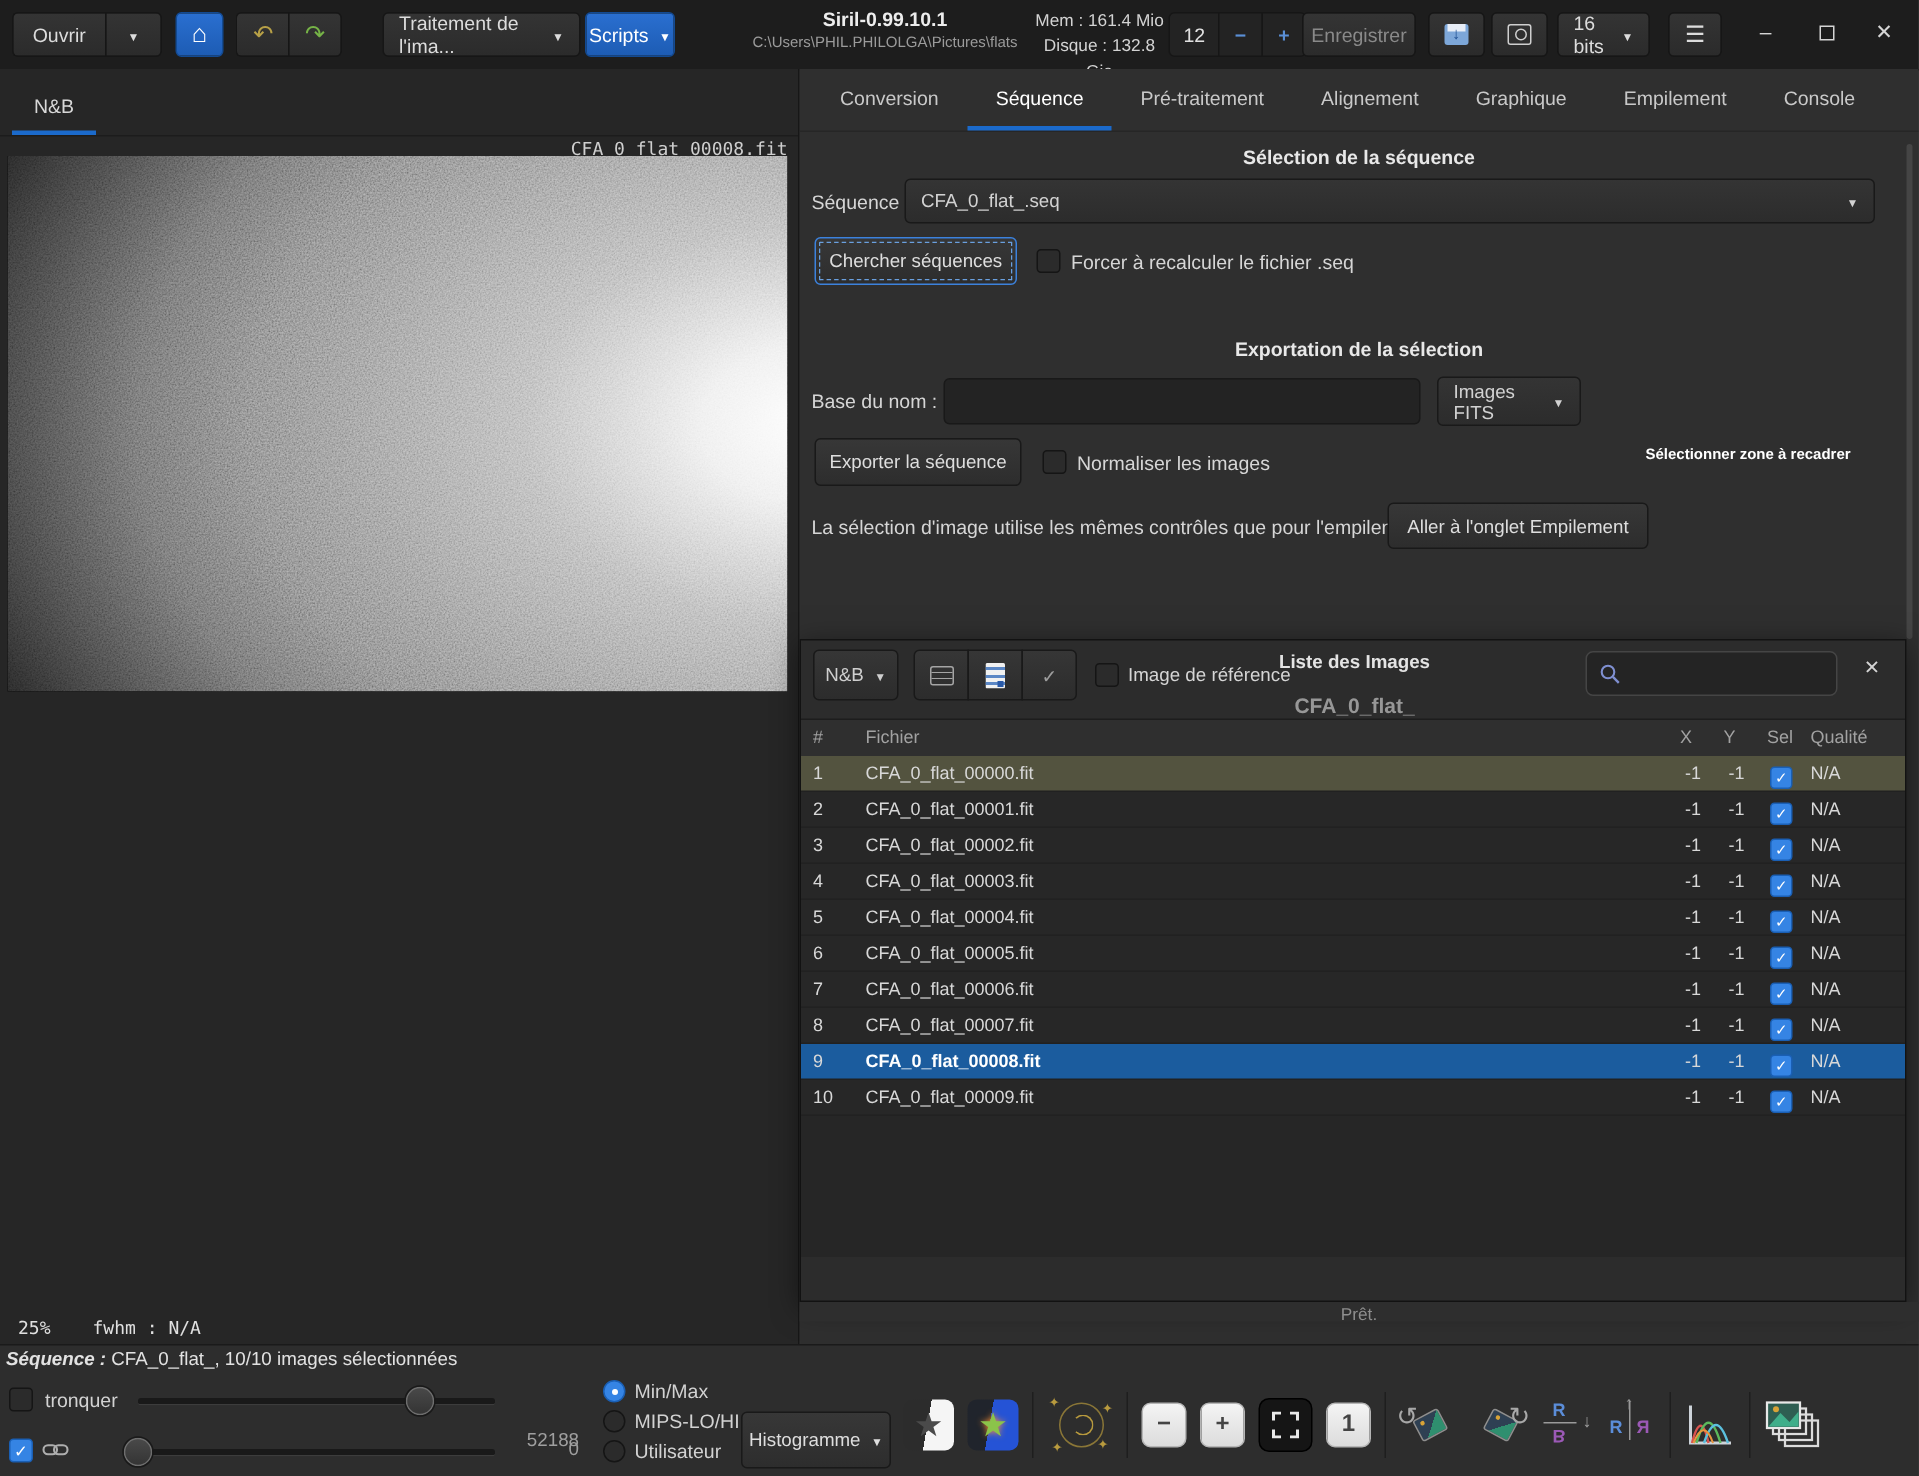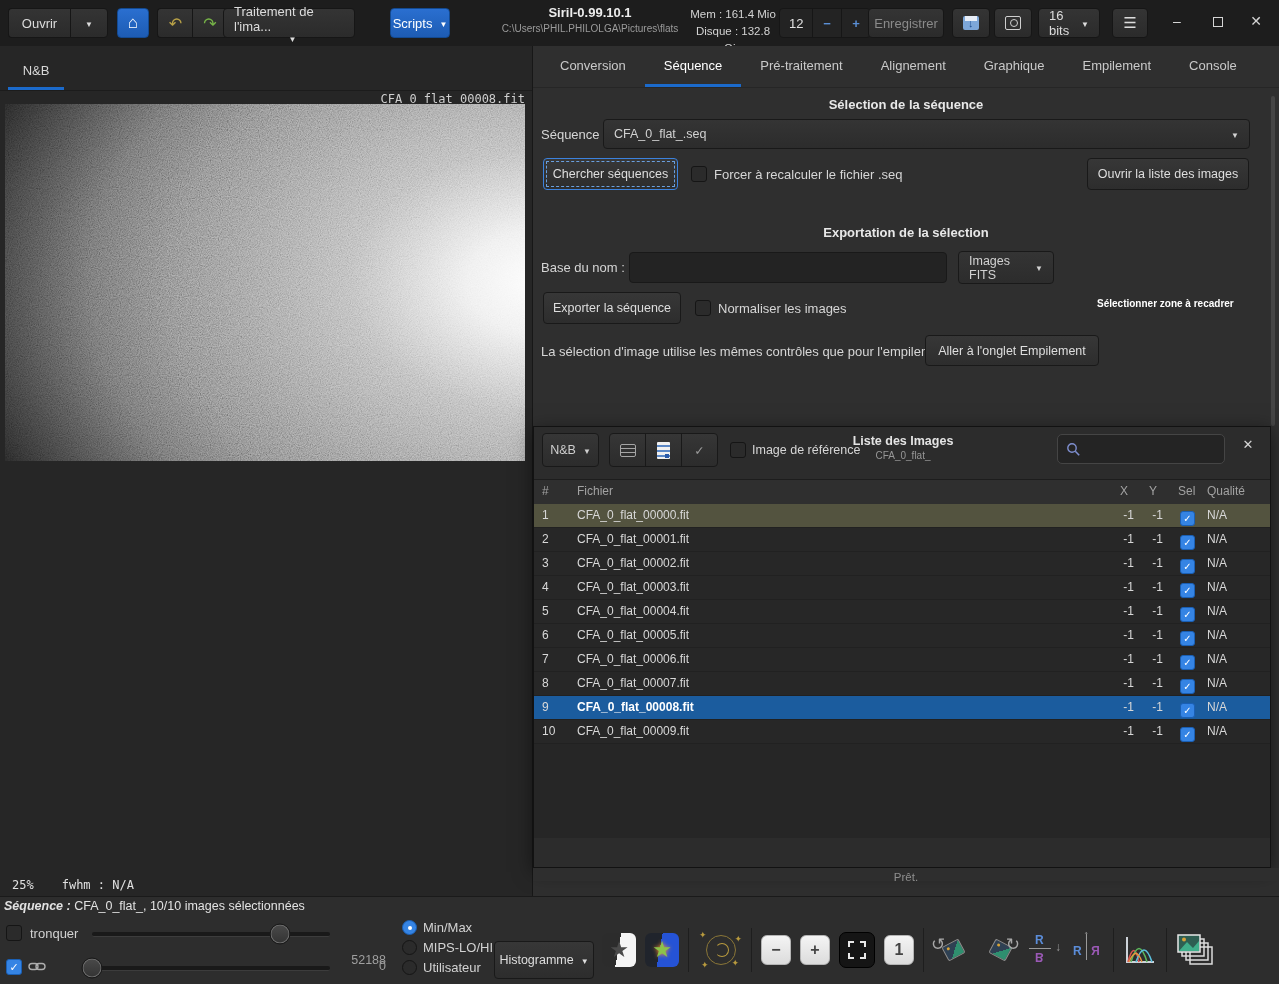--- a/index.html
+++ b/index.html
@@ -51,21 +51,21 @@
   .entry{position:absolute;box-sizing:border-box;background:#232323;border:1px solid #191919;border-radius:4px;}
   .redtxt{position:absolute;color:#ffffff;font-size:10px;font-weight:bold;}
   #rscroll{position:absolute;right:4px;top:50px;width:4px;height:330px;background:#454545;border-radius:2px;}
   
   #float-panel{left:533px;top:426px;width:738px;height:442px;background:#2c2c2c;border:1px solid #121212;
     box-sizing:border-box;box-shadow:0 4px 18px rgba(0,0,0,.5);}
   .ic-btn{position:absolute;top:6px;height:34px;box-sizing:border-box;background:linear-gradient(#363636,#2c2c2c);
     border:1px solid #191919;display:flex;align-items:center;justify-content:center;color:#cfcfcf;font-size:12.5px;}
   #fl-title{position:absolute;left:289px;top:7px;width:160px;text-align:center;}
   #fl-title .t1{font-size:12.5px;font-weight:bold;color:#e4e4e4;}
-  #fl-title .t2{font-size:10px;color:#979797;margin-top:2px;}
+  #fl-title .t2{font-size:14px;color:#979797;margin-top:14px;font-weight:bold;}
   #search-box{left:523px;top:7px;width:168px;height:30px;border:1px solid #454545;border-radius:5px;background:#242424;display:flex;align-items:center;padding-left:8px;box-sizing:border-box;position:absolute;}
   #ilheader{position:absolute;left:0;top:52px;width:736px;height:24px;background:#2f2f2f;border-top:1px solid #1d1d1d;border-bottom:1px solid #1d1d1d;color:#a2a2a2;font-size:12px;}
   #ilheader span{position:absolute;top:4px;}
   #ilbody{position:absolute;left:0;top:77px;width:736px;height:334px;background:#262626;}
   .ilrow{position:relative;width:736px;height:23px;border-bottom:1px solid #212121;font-size:12px;color:#d8d8d8;background:#272727;}
   .ilrow span{position:absolute;top:4px;}
   .ilrow.reference{background:#53533f;}
   .ilrow.selected{background:#1b5c9e;}
   .ilrow.selected .c-file{font-weight:bold;color:#fff;}
   .c-n{left:8px;} .c-file{left:43px;}
@@ -132,21 +132,21 @@
     </div>
   <div class="tbtn blue" style="left:117px;width:32px;font-size:17px;">
       <span>⌂</span>
     </div>
   <div class="tbtn group-l" style="left:157px;width:36px;color:#b8a147;font-size:16px;">
       <span>↶</span>
     </div>
   <div class="tbtn group-r" style="left:192px;width:36px;color:#76b347;font-size:16px;">
       <span>↷</span>
     </div>
-  <div class="tbtn" style="left:223px;width:132px;flex-direction:column;">
+  <div class="tbtn" style="left:255px;width:132px;">
       <span>Traitement de l'ima...</span>
       <span class="caret">▼</span>
     </div>
   <div class="tbtn blue" style="left:390px;width:60px;">
       <span>Scripts</span>
       <span class="caret">▼</span>
     </div>
 
   <div class="abs" id="title-center">
     <div class="t1">Siril-0.99.10.1</div>
@@ -250,23 +250,20 @@
   <div class="lbl" style="left:8px;top:81px;">Séquence :</div>
   <div class="combo" style="left:70px;top:73px;width:647px;height:30px;">
     <span>CFA_0_flat_.seq</span>
       <span class="caret">▼</span>
   </div>
   <div class="btn focusblue" style="left:10px;top:112px;width:135px;height:32px;">
       <span>Chercher séquences</span>
     </div>
   <span class="cb" style="position:absolute;left:158px;top:120px;"></span>
   <div class="lbl" style="left:181px;top:121px;">Forcer à recalculer le fichier .seq</div>
-  <div class="btn" style="left:554px;top:112px;width:162px;height:32px;">
-      <span>Ouvrir la liste des images</span>
-    </div>
 
   <div class="heading" style="top:179px;">Exportation de la sélection</div>
   <div class="lbl" style="left:8px;top:214px;">Base du nom :</div>
   <div class="entry" style="left:96px;top:206px;width:318px;height:31px;"><span></span></div>
   <div class="combo" style="left:425px;top:205px;width:96px;height:33px;">
     <span>Images FITS</span>
       <span class="caret">▼</span>
   </div>
   <div class="btn" style="left:10px;top:246px;width:138px;height:32px;">
       <span>Exporter la séquence</span>

